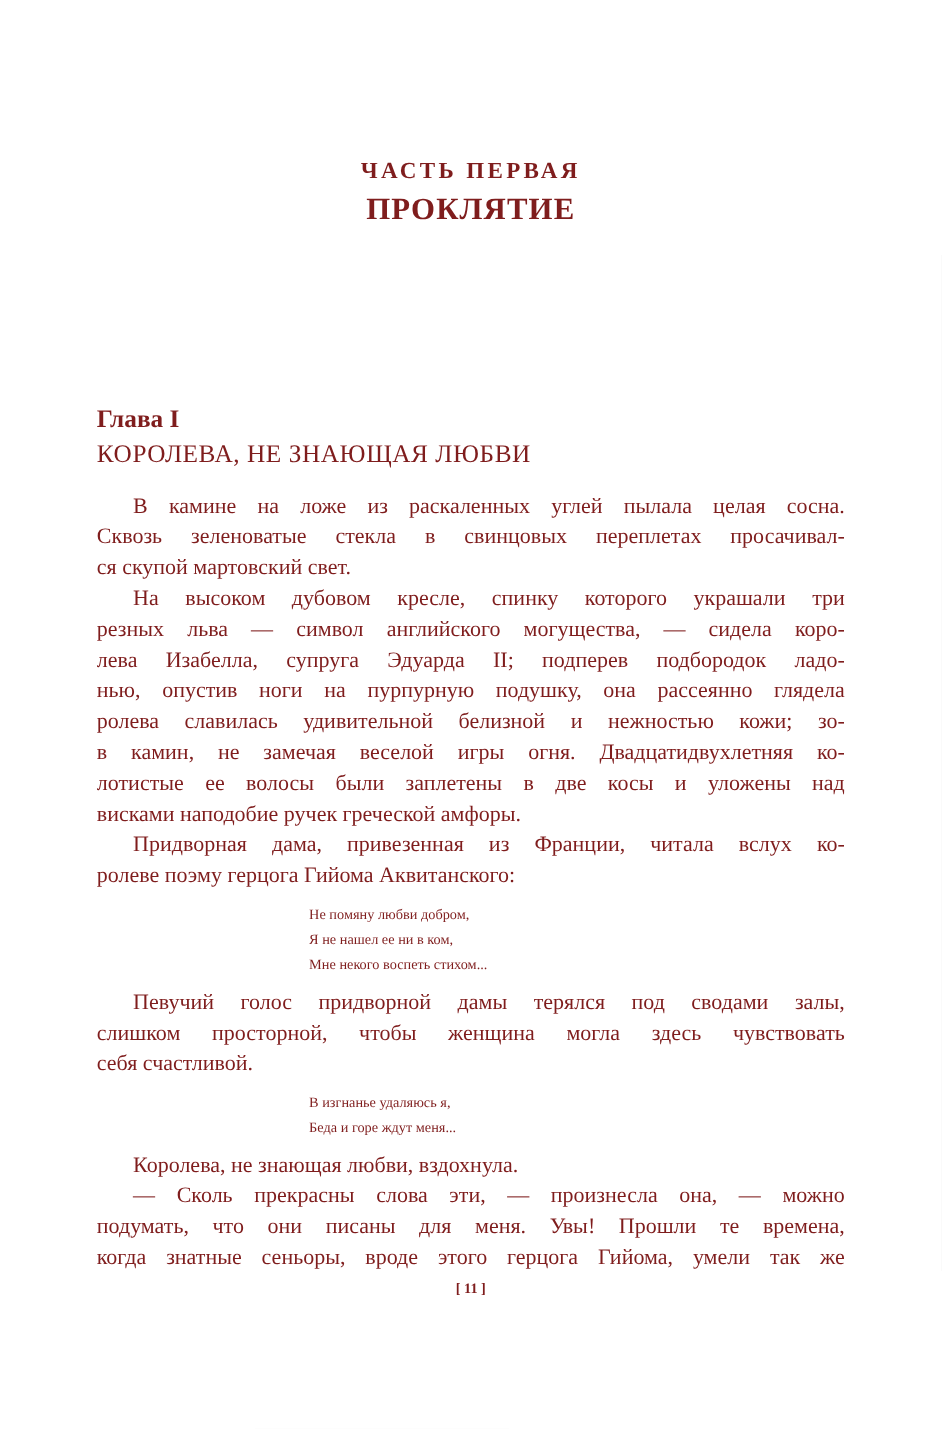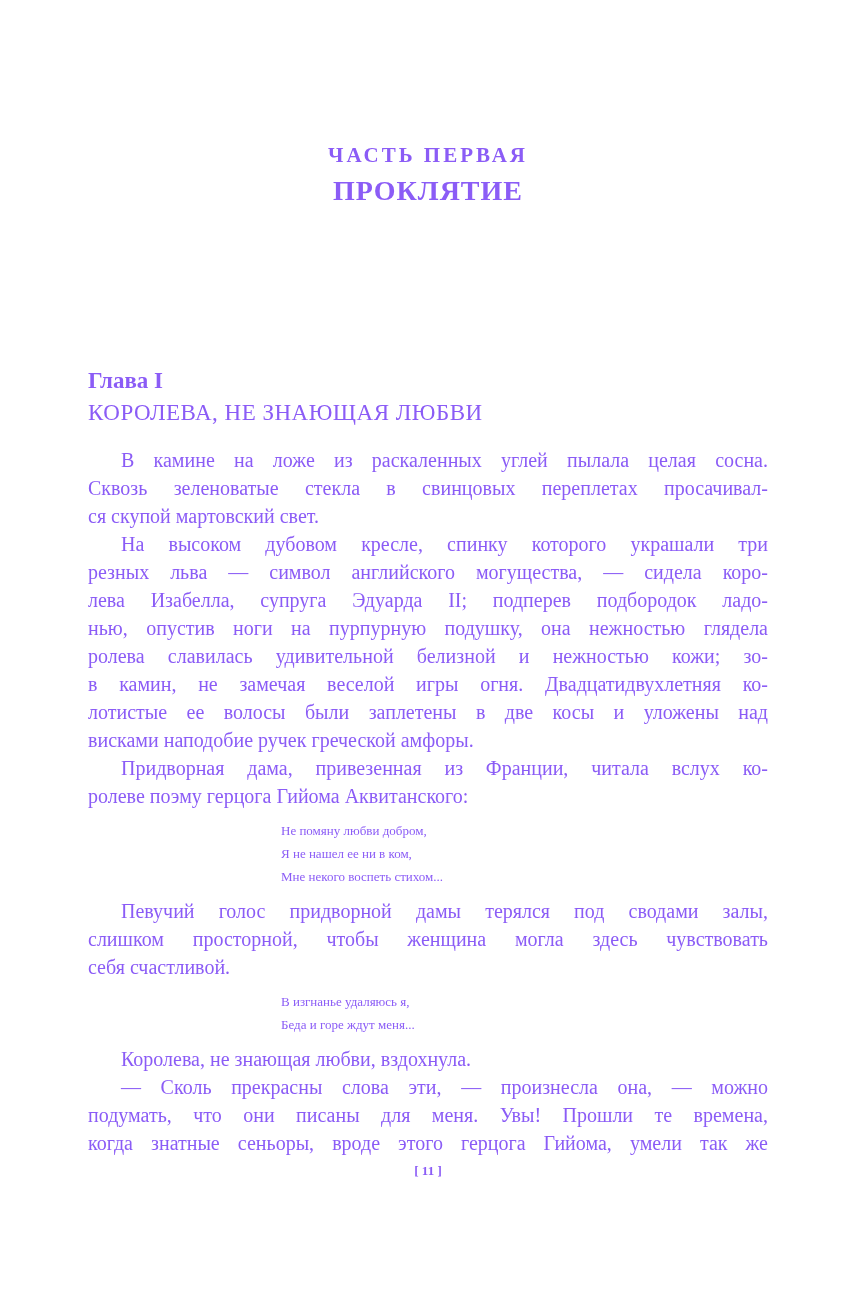--- a/index.html
+++ b/index.html
@@ -6,21 +6,21 @@
   body {
     background: #e9e9e9;
     font-family: "Liberation Serif", "DejaVu Serif", serif;
   }
   .page {
     position: relative;
     width: 856px;
     height: 1299px;
     margin: 0 auto;
     background: #ffffff;
-    color: #8b5cf6;
+    color: #7f1d1d;
     box-sizing: border-box;
     padding-top: 143px;
     overflow: hidden;
   }
   .column {
     width: 680px;
     margin: 0 auto;
   }
   .part-heading { text-align: center; }
   .part-kicker {
@@ -101,21 +101,21 @@
       <div class="para">
         <div class="line ind jl">В камине на ложе из раскаленных углей пылала целая сосна.</div>
         <div class="line jl">Сквозь зеленоватые стекла в свинцовых переплетах просачивал-</div>
         <div class="line">ся скупой мартовский свет.</div>
       </div>
 
       <div class="para">
         <div class="line ind jl">На высоком дубовом кресле, спинку которого украшали три</div>
         <div class="line jl">резных льва — символ английского могущества, — сидела коро-</div>
         <div class="line jl">лева Изабелла, супруга Эдуарда II; подперев подбородок ладо-</div>
-        <div class="line jl">нью, опустив ноги на пурпурную подушку, она нежностью глядела</div>
+        <div class="line jl">нью, опустив ноги на пурпурную подушку, она рассеянно глядела</div>
         <div class="line jl">ролева славилась удивительной белизной и нежностью кожи; зо-</div>
         <div class="line jl">в камин, не замечая веселой игры огня. Двадцатидвухлетняя ко-</div>
         <div class="line jl">лотистые ее волосы были заплетены в две косы и уложены над</div>
         <div class="line">висками наподобие ручек греческой амфоры.</div>
       </div>
 
       <div class="para">
         <div class="line ind jl">Придворная дама, привезенная из Франции, читала вслух ко-</div>
         <div class="line">ролеве поэму герцога Гийома Аквитанского:</div>
       </div>

